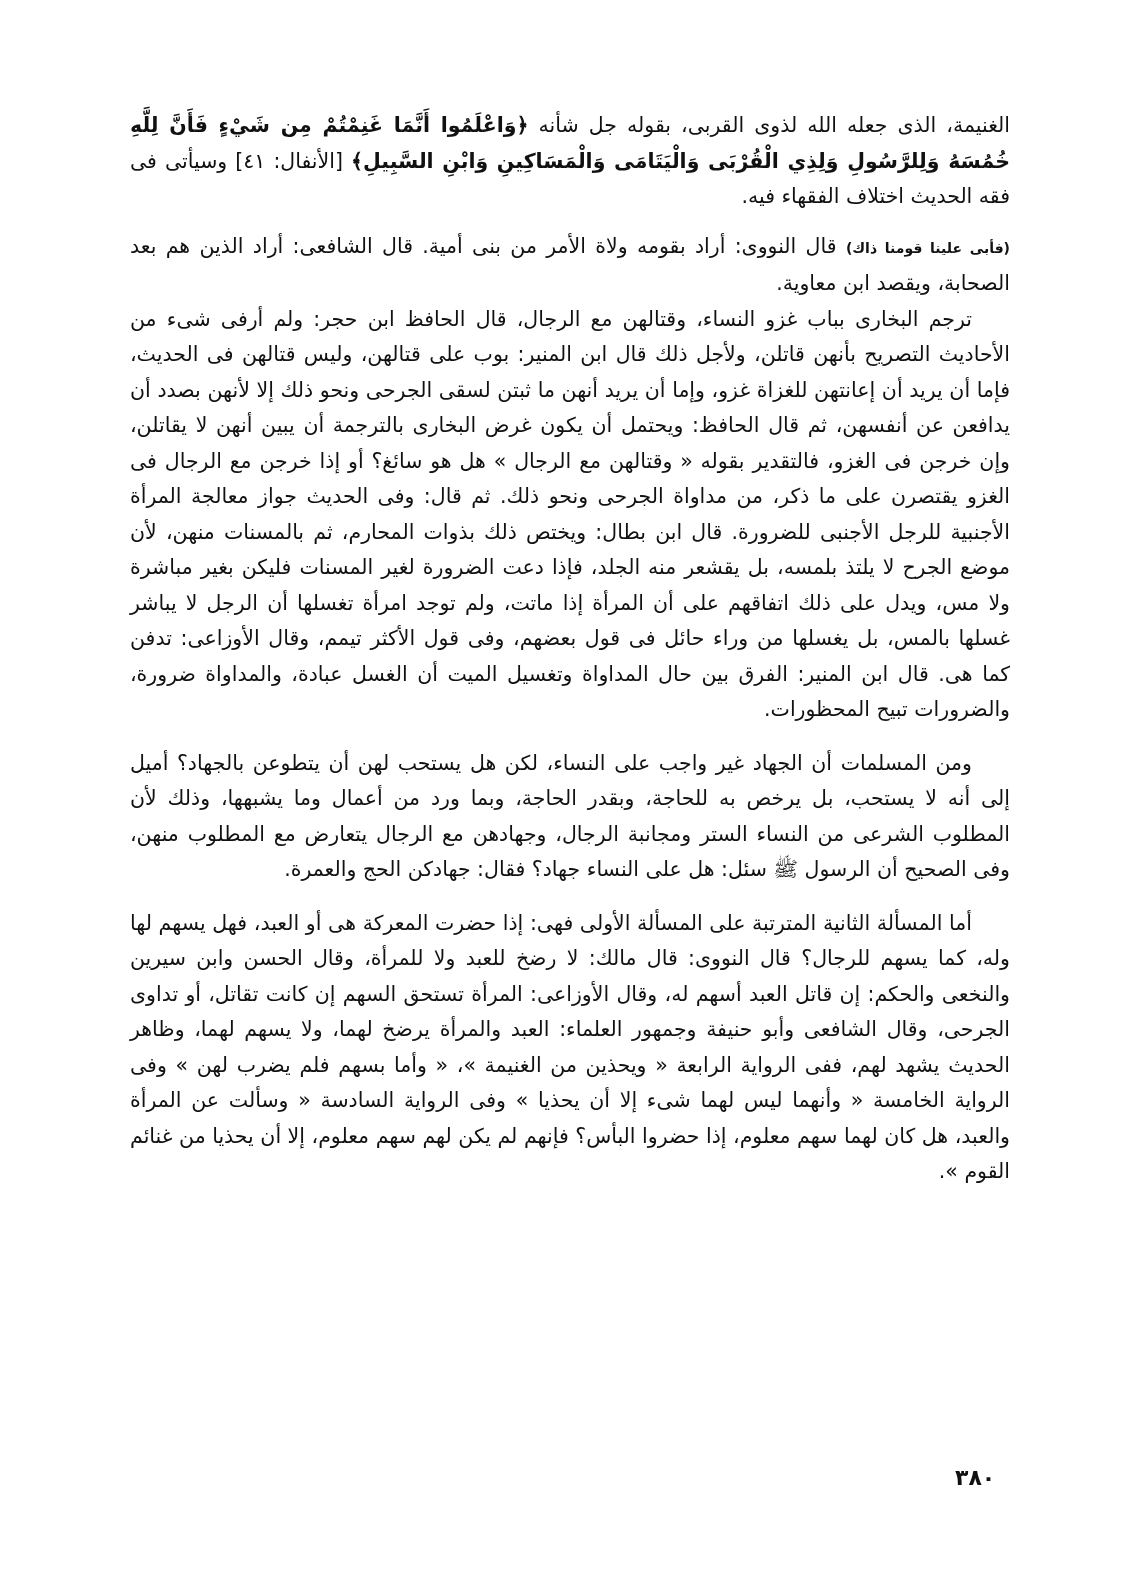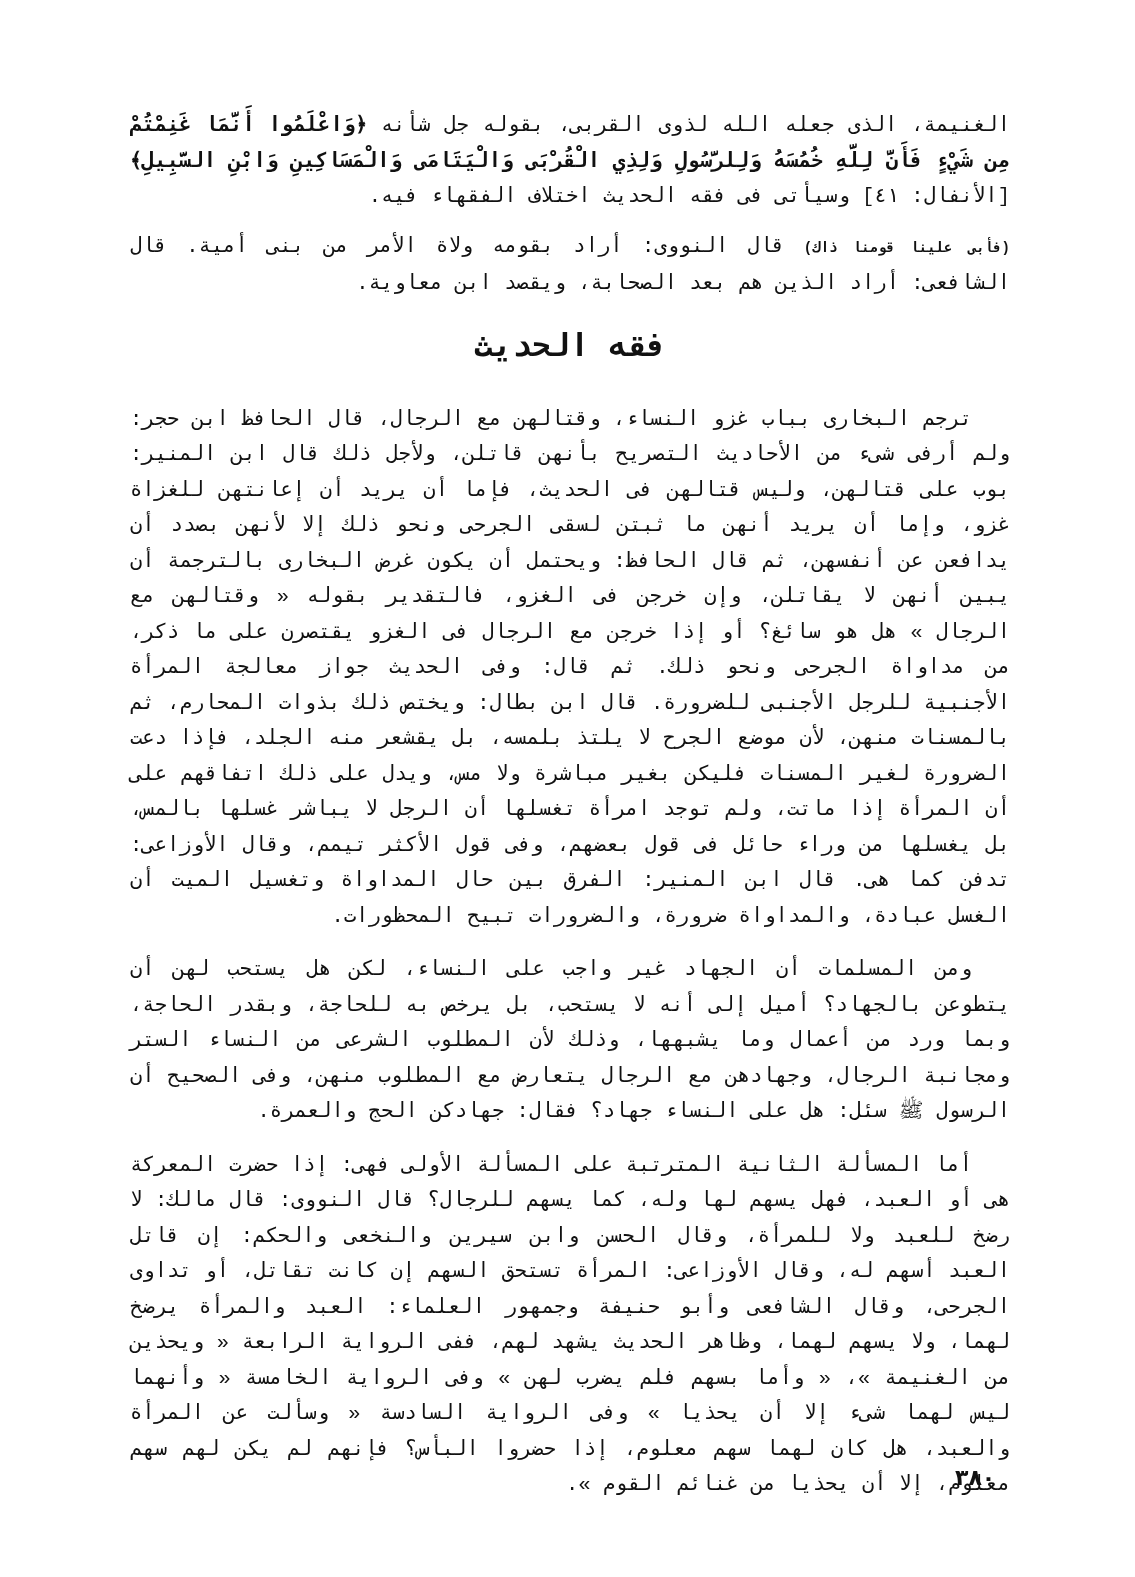--- a/index.html
+++ b/index.html
@@ -16,21 +16,20 @@
     color: #111111;
   }
   .page {
     position: absolute;
     left: 130px;
     top: 108px;
     width: 880px;
     direction: rtl;
     text-align: justify;
     text-align-last: right;
-    font-family: Liberation Mono, monospace;
   }
   .para {
     font-size: 20.5px;
     line-height: 35.5px;
     margin: 0;
   }
   .para.indent {
     text-indent: 38px;
   }
   .gap-sm { height: 14px; }
@@ -68,21 +67,20 @@
   <p class="para">
     <span>الغنيمة، الذى جعله الله لذوى القربى، بقوله جل شأنه </span><span class="quran">﴿وَاعْلَمُوا أَنَّمَا غَنِمْتُمْ مِن شَيْءٍ فَأَنَّ لِلَّهِ خُمُسَهُ وَلِلرَّسُولِ وَلِذِي الْقُرْبَى وَالْيَتَامَى وَالْمَسَاكِينِ وَابْنِ السَّبِيلِ﴾</span><span> [الأنفال: ٤١] وسيأتى فى فقه الحديث اختلاف الفقهاء فيه.</span>
   </p>
 
   <div class="gap-sm"></div>
 
   <p class="para">
     <span class="bold-term">(فأبى علينا قومنا ذاك)</span><span> قال النووى: أراد بقومه ولاة الأمر من بنى أمية. قال الشافعى: أراد الذين هم بعد الصحابة، ويقصد ابن معاوية.</span>
   </p>
 
-  <h1 class="heading">فقه الحديث</h1>
 
   <p class="para indent">ترجم البخارى بباب غزو النساء، وقتالهن مع الرجال، قال الحافظ ابن حجر: ولم أرفى شىء من الأحاديث التصريح بأنهن قاتلن، ولأجل ذلك قال ابن المنير: بوب على قتالهن، وليس قتالهن فى الحديث، فإما أن يريد أن إعانتهن للغزاة غزو، وإما أن يريد أنهن ما ثبتن لسقى الجرحى ونحو ذلك إلا لأنهن بصدد أن يدافعن عن أنفسهن، ثم قال الحافظ: ويحتمل أن يكون غرض البخارى بالترجمة أن يبين أنهن لا يقاتلن، وإن خرجن فى الغزو، فالتقدير بقوله « وقتالهن مع الرجال » هل هو سائغ؟ أو إذا خرجن مع الرجال فى الغزو يقتصرن على ما ذكر، من مداواة الجرحى ونحو ذلك. ثم قال: وفى الحديث جواز معالجة المرأة الأجنبية للرجل الأجنبى للضرورة. قال ابن بطال: ويختص ذلك بذوات المحارم، ثم بالمسنات منهن، لأن موضع الجرح لا يلتذ بلمسه، بل يقشعر منه الجلد، فإذا دعت الضرورة لغير المسنات فليكن بغير مباشرة ولا مس، ويدل على ذلك اتفاقهم على أن المرأة إذا ماتت، ولم توجد امرأة تغسلها أن الرجل لا يباشر غسلها بالمس، بل يغسلها من وراء حائل فى قول بعضهم، وفى قول الأكثر تيمم، وقال الأوزاعى: تدفن كما هى. قال ابن المنير: الفرق بين حال المداواة وتغسيل الميت أن الغسل عبادة، والمداواة ضرورة، والضرورات تبيح المحظورات.</p>
 
   <div class="gap-md"></div>
 
   <p class="para indent">ومن المسلمات أن الجهاد غير واجب على النساء، لكن هل يستحب لهن أن يتطوعن بالجهاد؟ أميل إلى أنه لا يستحب، بل يرخص به للحاجة، وبقدر الحاجة، وبما ورد من أعمال وما يشبهها، وذلك لأن المطلوب الشرعى من النساء الستر ومجانبة الرجال، وجهادهن مع الرجال يتعارض مع المطلوب منهن، وفى الصحيح أن الرسول ﷺ سئل: هل على النساء جهاد؟ فقال: جهادكن الحج والعمرة.</p>
 
   <div class="gap-md"></div>
 
   <p class="para indent">أما المسألة الثانية المترتبة على المسألة الأولى فهى: إذا حضرت المعركة هى أو العبد، فهل يسهم لها وله، كما يسهم للرجال؟ قال النووى: قال مالك: لا رضخ للعبد ولا للمرأة، وقال الحسن وابن سيرين والنخعى والحكم: إن قاتل العبد أسهم له، وقال الأوزاعى: المرأة تستحق السهم إن كانت تقاتل، أو تداوى الجرحى، وقال الشافعى وأبو حنيفة وجمهور العلماء: العبد والمرأة يرضخ لهما، ولا يسهم لهما، وظاهر الحديث يشهد لهم، ففى الرواية الرابعة « ويحذين من الغنيمة »، « وأما بسهم فلم يضرب لهن » وفى الرواية الخامسة « وأنهما ليس لهما شىء إلا أن يحذيا » وفى الرواية السادسة « وسألت عن المرأة والعبد، هل كان لهما سهم معلوم، إذا حضروا البأس؟ فإنهم لم يكن لهم سهم معلوم، إلا أن يحذيا من غنائم القوم ».</p>

